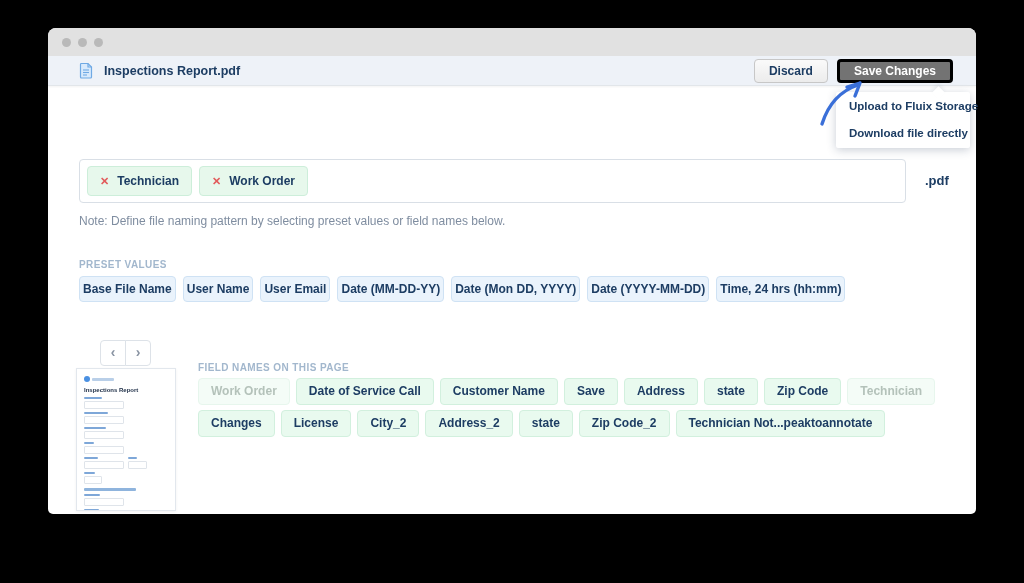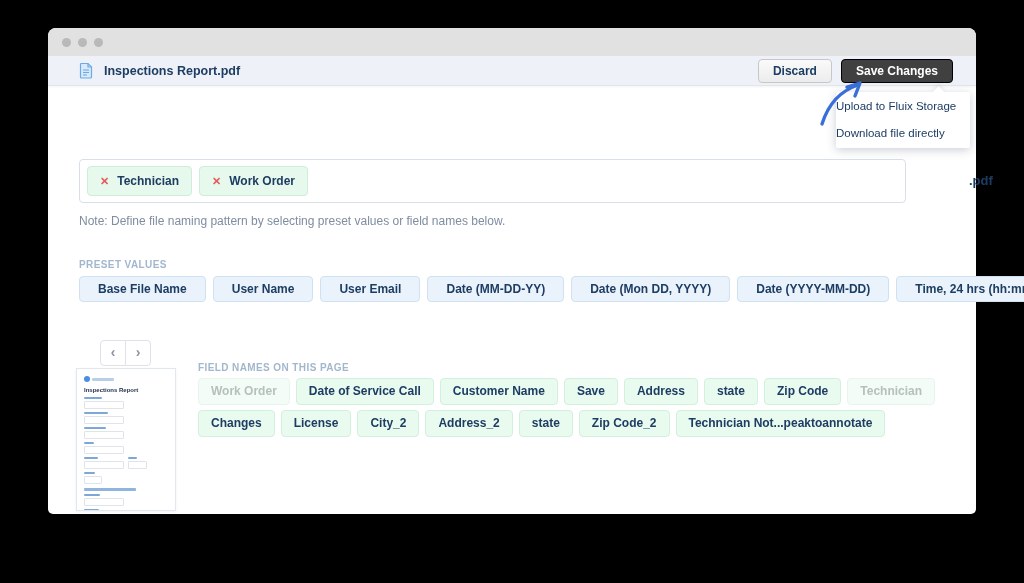--- a/index.html
+++ b/index.html
@@ -29,69 +29,69 @@
   .filename{font-size:12.5px;font-weight:bold;color:#1d3d63;}
   .hdr-buttons{display:flex;gap:9px;}
   .btn{
     height:24px;padding:0 14px;border-radius:4px;font-size:12px;font-weight:bold;
     display:flex;align-items:center;cursor:pointer;box-sizing:border-box;
     font-family:"Liberation Sans",sans-serif;
   }
   .btn-discard{
     background:linear-gradient(#fafafa,#ececec);border:1px solid #c7c7c7;color:#1d3d63;
   }
-  .btn-save{background:#404040;border:1px solid #000000;color:#fff;}
+  .btn-save{background:#737373;border:3px solid #000000;color:#fff;}
   
   .dropdown{
     position:absolute;left:788px;top:64px;width:134px;background:#fff;z-index:3;
     box-shadow:0 2px 10px rgba(40,60,90,.25);border-radius:2px;padding:1px 0;
   }
   .dropdown .caret{
     position:absolute;top:-4px;left:98px;width:9px;height:9px;background:#fff;
     transform:rotate(45deg);box-shadow:-2px -2px 4px rgba(40,60,90,.08);
   }
   .menu-item{
-    height:27px;line-height:27px;padding:0 0;font-size:11.5px;font-weight:normal;
+    height:27px;line-height:27px;padding:0 13px;font-size:11.5px;font-weight:bold;
     color:#1d3d63;white-space:nowrap;cursor:pointer;
   }
   
   .arrow-svg{position:absolute;left:760px;top:40px;z-index:4;pointer-events:none;}
   
   .input-box{
     position:absolute;left:31px;top:131px;width:827px;height:44px;box-sizing:border-box;
     border:1px solid #d9dfe6;border-radius:4px;background:#fff;
     display:flex;align-items:center;padding:0 7px;gap:7px;
   }
   .token{
     display:inline-flex;align-items:center;gap:8px;height:28px;padding:0 12px;
     background:#e7f8ec;border:1px solid #cdeeda;border-radius:4px;
     font-size:12px;font-weight:bold;color:#1d3d63;cursor:default;
   }
   .token .x{color:#e25b5b;font-size:11px;font-weight:bold;cursor:pointer;}
   .ext{
     position:absolute;left:877px;top:131px;height:44px;line-height:44px;
-    font-size:13px;font-weight:bold;color:#1d3d63;margin-left:44px;
+    font-size:13px;font-weight:bold;color:#1d3d63;
   }
   .note{
     position:absolute;left:31px;top:186px;font-size:12px;color:#7f8da0;
   }
   
   .sec-label{
     position:absolute;font-size:10px;font-weight:bold;color:#a2b7cd;letter-spacing:.4px;
   }
   .preset-label{left:31px;top:231px;}
   .fields-label{left:150px;top:334px;}
   
   .preset-row{position:absolute;left:31px;top:248px;display:flex;gap:7px;}
   .chip{
     border-radius:4px;font-size:12px;font-weight:bold;color:#1d3d63;cursor:pointer;
     font-family:"Liberation Sans",sans-serif;white-space:nowrap;
   }
   .chip.blue{
-    height:26px;padding:0 18px;line-height:24px;box-sizing:border-box;
+    height:26px;padding:0 3px;line-height:24px;box-sizing:border-box;
     background:#eaf3fc;border:1px solid #cfe2f4;
   }
   .fields-row{
     position:absolute;left:150px;top:350px;width:744px;display:flex;flex-wrap:wrap;
     gap:5px 6px;
   }
   .chip.green{
     height:27px;padding:0 12px;line-height:25px;box-sizing:border-box;
     background:#e9faef;border:1px solid #d2f0de;
   }

